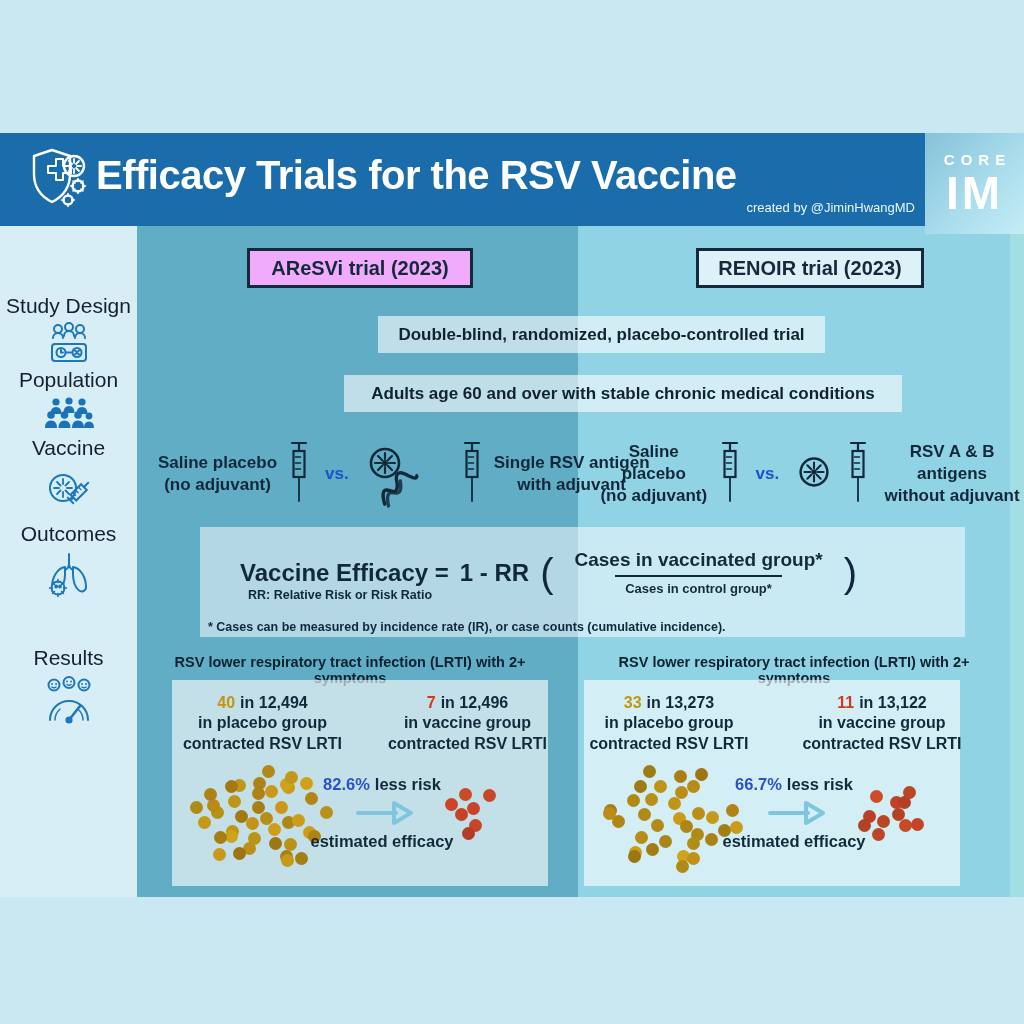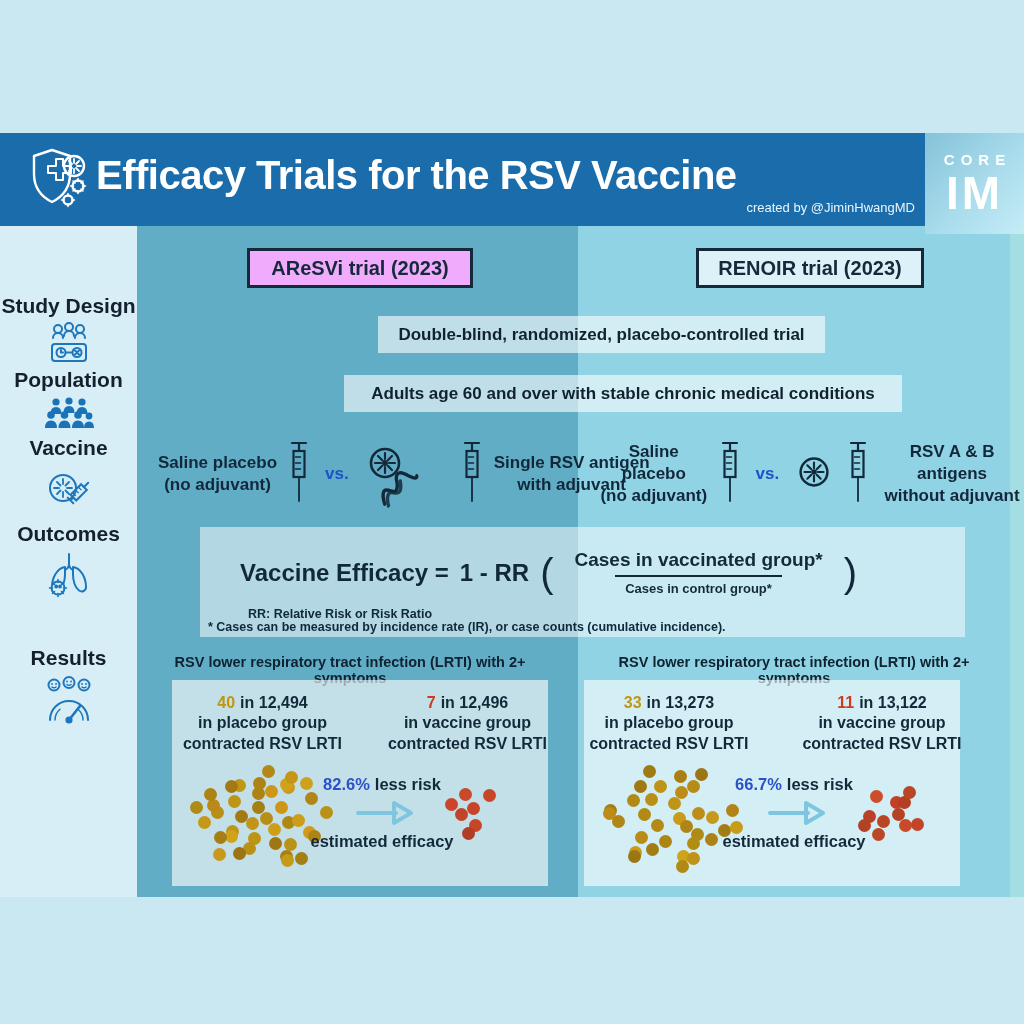--- a/index.html
+++ b/index.html
@@ -17,21 +17,21 @@
             display:flex;flex-direction:column;align-items:center;justify-content:center;}
   .logo-core{font-size:15px;font-weight:700;color:#ffffff;letter-spacing:6px;margin-left:6px;}
   .logo-im{font-size:46px;font-weight:700;color:#ffffff;letter-spacing:3px;line-height:1;margin-top:2px;}
   
   .sidebar-bg{position:absolute;left:0;top:226px;width:137px;height:671px;background:#d8eef6;}
   .col-aresvi{position:absolute;left:137px;top:226px;width:441px;height:671px;background:#61adc6;}
   .col-renoir{position:absolute;left:578px;top:226px;width:432px;height:671px;background:#8fd3e4;}
   .col-strip{position:absolute;left:1010px;top:226px;width:14px;height:671px;background:#a3dee3;}
   
   .side-label{position:absolute;left:0;width:137px;text-align:center;font-size:21px;
-              font-weight:700;color:#15202e;}
+              font-weight:400;color:#15202e;}
   .side-icon{position:absolute;left:0;width:137px;display:flex;justify-content:center;}
   
   .trial-box{position:absolute;top:248px;height:34px;border:3px solid #14293a;
              display:flex;align-items:center;justify-content:center;
              font-size:20px;font-weight:700;color:#14293a;}
   .trial-aresvi{left:247px;width:220px;background:#f0abfc;}
   .trial-renoir{left:696px;width:222px;background:#dcf2f8;}
   
   .shared-box{position:absolute;background:rgba(255,255,255,0.60);display:flex;
               align-items:center;justify-content:center;font-size:17px;font-weight:700;
@@ -51,21 +51,21 @@
   .formula-box{position:absolute;left:200px;top:527px;width:765px;height:110px;
                background:rgba(255,255,255,0.52);}
   .formula-row{position:absolute;left:40px;top:22px;display:flex;align-items:center;gap:11px;}
   .f-lhs{font-size:24px;font-weight:700;color:#10283a;}
   .f-mid{font-size:24px;font-weight:700;color:#10283a;}
   .f-paren{font-size:40px;font-weight:400;color:#10283a;line-height:0.8;}
   .fraction{display:flex;flex-direction:column;align-items:center;}
   .fraction .num{font-size:19px;font-weight:700;padding:0 10px 4px;}
   .fraction .den{font-size:13px;font-weight:700;border-top:2.5px solid #10283a;padding:4px 10px 0;}
   .f-foot{position:absolute;left:8px;font-size:12.5px;font-weight:700;color:#10283a;}
-  .f-foot1{top:80px;padding-left:40px;} .f-foot2{top:93px;}
+  .f-foot1{top:61px;padding-left:40px;} .f-foot2{top:93px;}
   .f-note{position:absolute;left:558px;top:20px;width:200px;font-size:14.5px;font-weight:700;
           color:#10283a;line-height:1.32;}
   
   .res-caption{position:absolute;top:654px;font-size:14.5px;font-weight:700;color:#0f2230;
                text-align:center;}
   .cap-aresvi{left:158px;width:384px;}
   .cap-renoir{left:602px;width:384px;}
   .res-box{position:absolute;top:680px;width:376px;height:206px;background:rgba(255,255,255,0.62);}
   .box-aresvi{left:172px;} .box-renoir{left:584px;}
   .stat{position:absolute;top:13px;text-align:center;font-size:16px;font-weight:700;

